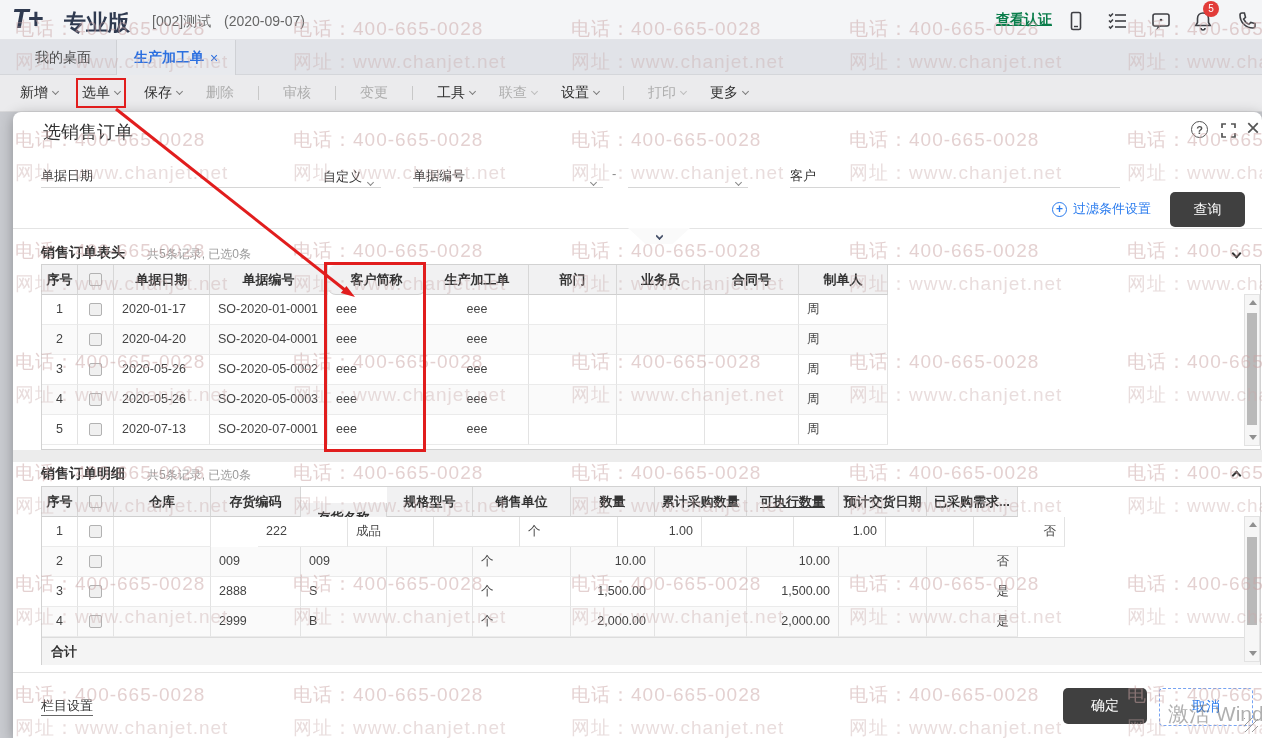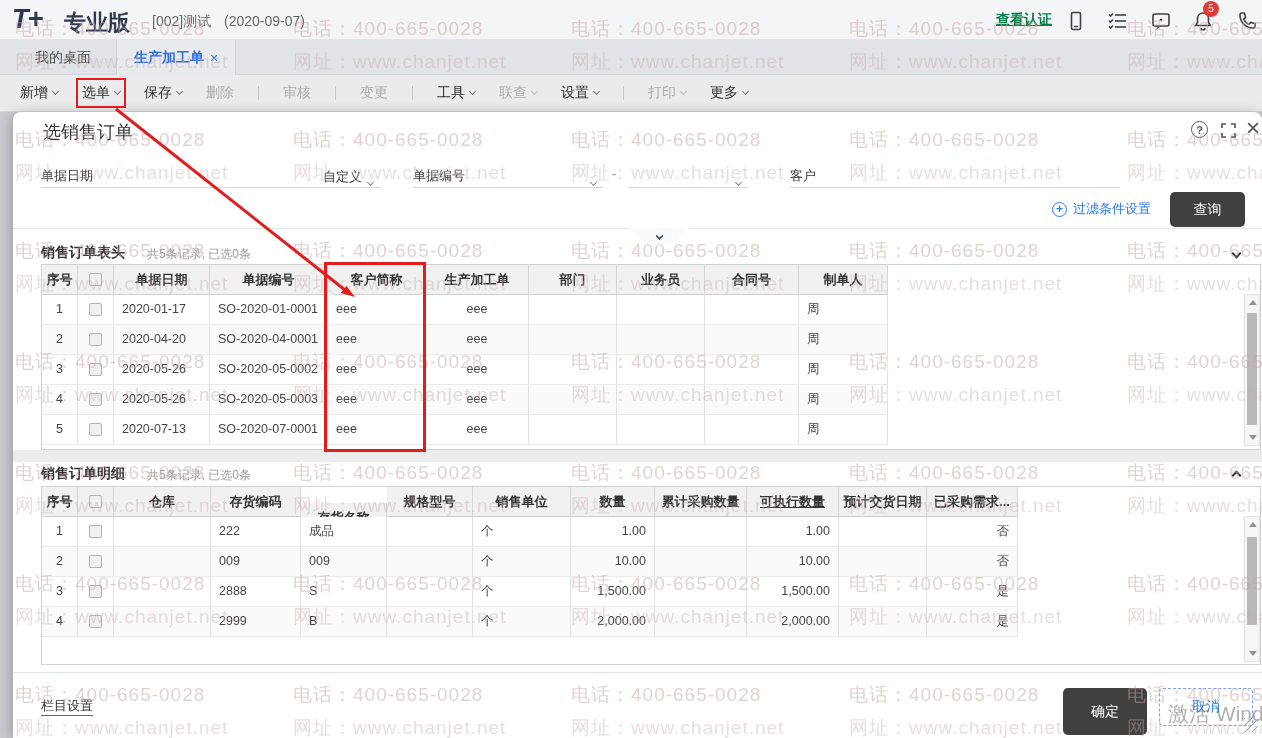--- a/index.html
+++ b/index.html
@@ -87,21 +87,21 @@
 
   
   .vtrack{background:#f6f6f6;border:1px solid #e2e2e2;width:16px;}
   .vthumb{position:absolute;left:2px;width:10px;background:#b9b9b9;}
   .tri-up{position:absolute;left:4px;width:0;height:0;border-left:4px solid transparent;border-right:4px solid transparent;border-bottom:5px solid #909090;}
   .tri-down{position:absolute;left:4px;width:0;height:0;border-left:4px solid transparent;border-right:4px solid transparent;border-top:5px solid #909090;}
 
   
   .ftr-divider{left:13px;top:672px;width:1249px;height:1px;background:#e3e3e3;}
   .colset{left:41px;top:697px;font-size:13px;color:#333;border-bottom:1px solid #666;cursor:pointer;}
-  .okbtn{left:1063px;top:688px;width:84px;height:47px;font-size:14px;}
+  .okbtn{left:1063px;top:688px;width:84px;height:36px;font-size:14px;}
   .cancelbtn{left:1159px;top:688px;width:94px;height:38px;background:#fff;color:#2b7cee;border:1px dashed #76a3f3;border-radius:4px;font-size:14px;font-family:inherit;cursor:pointer;}
 
   
   #wm-layer{left:0;top:0;width:1262px;height:738px;pointer-events:none;z-index:40;}
   .wm{position:absolute;font-size:19px;color:rgba(201,163,163,.50);white-space:nowrap;letter-spacing:1px;}
   .wm.web{color:rgba(201,170,170,.40);}
   #anno-layer{left:0;top:0;width:1262px;height:738px;pointer-events:none;z-index:60;}
   .redbox{position:absolute;border:3px solid #e11d1d;z-index:60;pointer-events:none;}
   .activate-wm{left:1168px;top:700px;font-size:21px;color:rgba(110,110,110,.55);z-index:70;pointer-events:none;white-space:nowrap;}
   .grip{left:1244px;top:718px;width:14px;height:14px;z-index:70;
@@ -372,21 +372,21 @@
         <div class="cell h" style="width: 92px; text-decoration: underline;">可执行数量</div>
         <div class="cell h" style="width: 88px;">预计交货日期</div>
         <div class="cell h" style="width: 91px;">已采购需求...</div>
       </div>
       <div class="t-row row-odd" style="top: 30px;">
         <div class="cell ac" style="width: 36px;">1</div>
         <div class="cell ac" style="width: 36px; display: flex; justify-content: center;">
           <span class="cb"></span>
         </div>
         <div class="cell al" style="width: 97px;"></div>
-        <div class="cell al" style="width: 90px;">222</div>
+        <div class="cell al" style="width: 90px; margin-left: 47px;">222</div>
         <div class="cell al" style="width: 86px;">成品</div>
         <div class="cell al" style="width: 86px;"></div>
         <div class="cell al" style="width: 98px;">个</div>
         <div class="cell ar" style="width: 84px;">1.00</div>
         <div class="cell ar" style="width: 92px;"></div>
         <div class="cell ar" style="width: 92px;">1.00</div>
         <div class="cell ac" style="width: 88px;"></div>
         <div class="cell ar" style="width: 91px;">否</div>
       </div>
       <div class="t-row row-even" style="top: 60px;">
@@ -430,20 +430,21 @@
         <div class="cell al" style="width: 90px;">2999</div>
         <div class="cell al" style="width: 86px;">B</div>
         <div class="cell al" style="width: 86px;"></div>
         <div class="cell al" style="width: 98px;">个</div>
         <div class="cell ar" style="width: 84px;">2,000.00</div>
         <div class="cell ar" style="width: 92px;"></div>
         <div class="cell ar" style="width: 92px;">2,000.00</div>
         <div class="cell ac" style="width: 88px;"></div>
         <div class="cell ar" style="width: 91px;">是</div>
       </div>
+      <div class="totalrow" style="top: 150px; width: 1218px;">合计</div>
     </div>
 
   <div class="abs vtrack" style="left:1244px;top:516px;height:146px">
     <span class="tri-up" style="top:5px"></span>
     <div class="vthumb" style="top:20px;height:88px"></div>
     <span class="tri-down" style="bottom:5px"></span>
   </div>
 
   <div class="abs ftr-divider"></div>
   <span class="abs colset">栏目设置</span>

